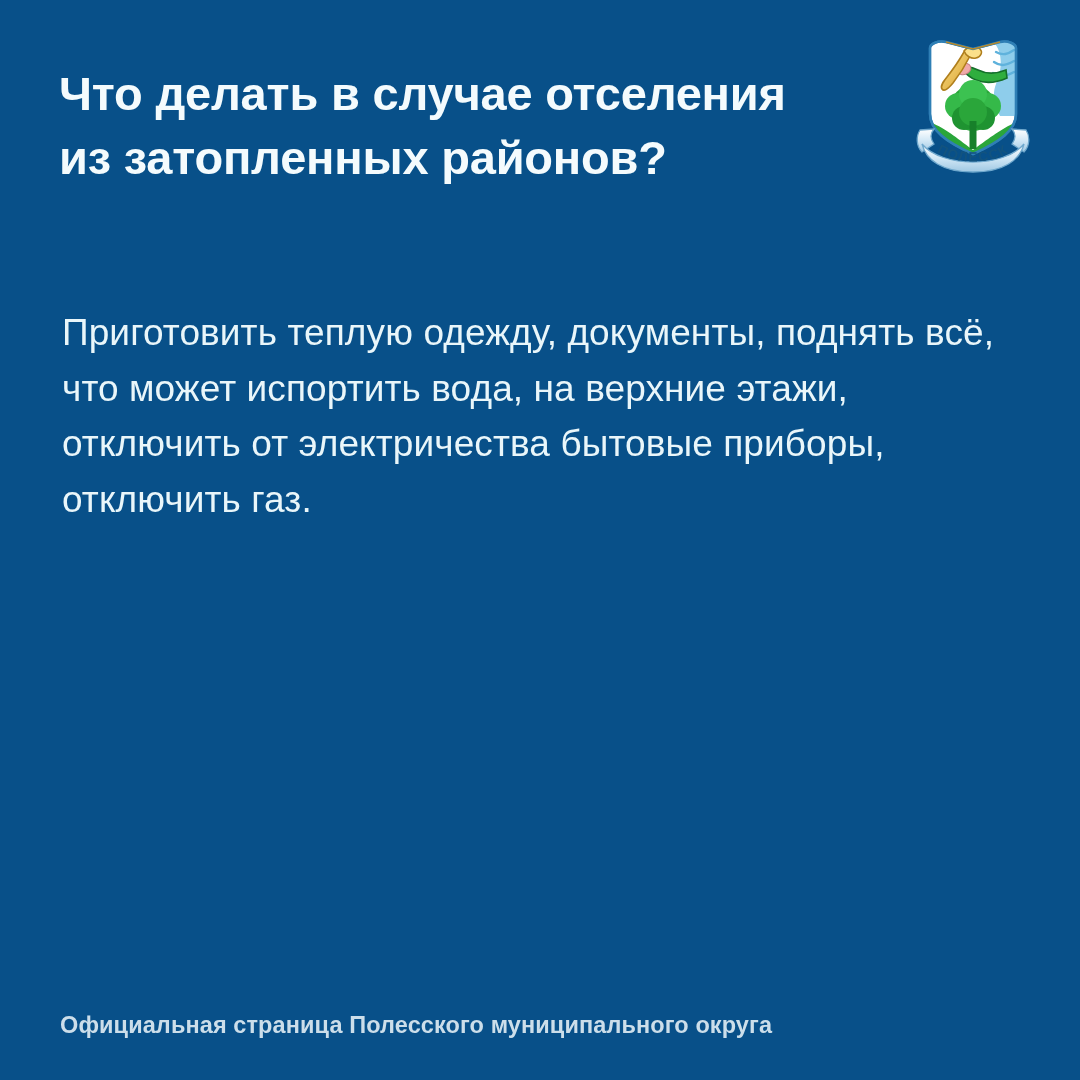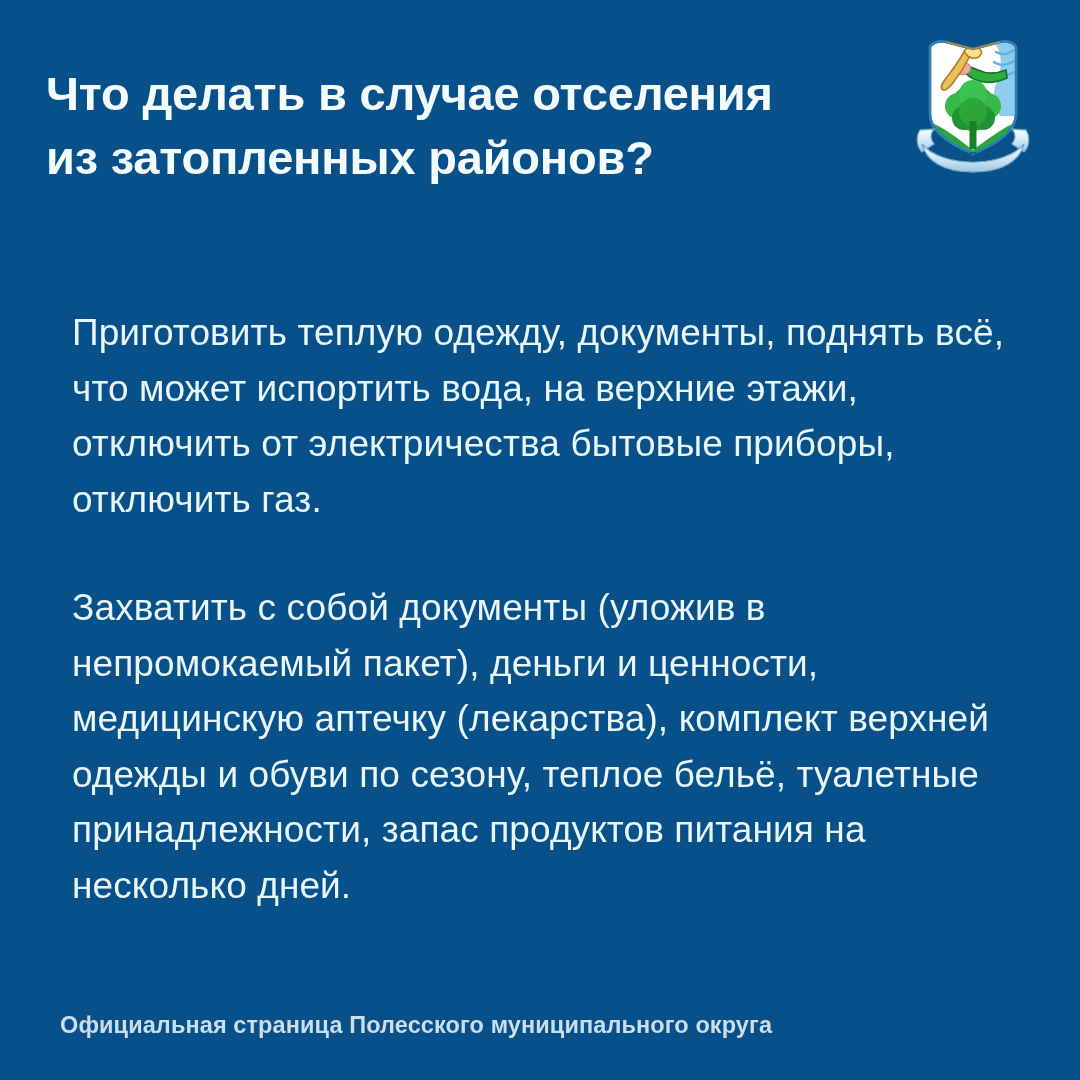--- a/index.html
+++ b/index.html
@@ -29,35 +29,35 @@
     top: 26px;
     right: 42px;
     width: 130px;
     height: 150px;
   }
   .emblem-wrap svg { display: block; width: 100%; height: 100%; }
 
   
   .headline {
     position: absolute;
-    left: 46px;
+    left: 59px;
     top: 62px;
     width: 790px;
     margin: 0;
     font-size: 47px;
     line-height: 64px;
     font-weight: 700;
     color: #f4fbfd;
     letter-spacing: -0.2px;
   }
 
   
   .body-copy {
     position: absolute;
-    left: 72px;
+    left: 62px;
     top: 305px;
     width: 960px;
   }
   .body-copy p {
     margin: 0;
     font-size: 37px;
     line-height: 55.5px;
     font-weight: 300;
     color: #e9f6fa;
     letter-spacing: 0.1px;
@@ -150,20 +150,19 @@
           <textPath href="#ribbonPath" startOffset="50%" text-anchor="middle">ПОЛЕССК</textPath>
         </text>
       </g>
     </svg>
   </div>
 
   <h1 class="headline">Что делать в случае отселения из затопленных районов?</h1>
 
   <div class="body-copy">
     <p>Приготовить теплую одежду, документы, поднять всё, что может испортить вода, на верхние этажи, отключить от электричества бытовые приборы, отключить газ.</p>
-    <p>Захватить с собой документы (уложив в непромокаемый пакет), деньги и ценности, медицинскую аптечку (лекарства), комплект верхней одежды и обуви по сезону, теплое бельё, туалетные принадлежности, запас продуктов питания на несколько дней.</p>
   </div>
 
   <div class="footer">
     <p class="footer-text">Официальная страница Полесского муниципального округа</p>
   </div>
 
 </div>
 
 </body></html>

